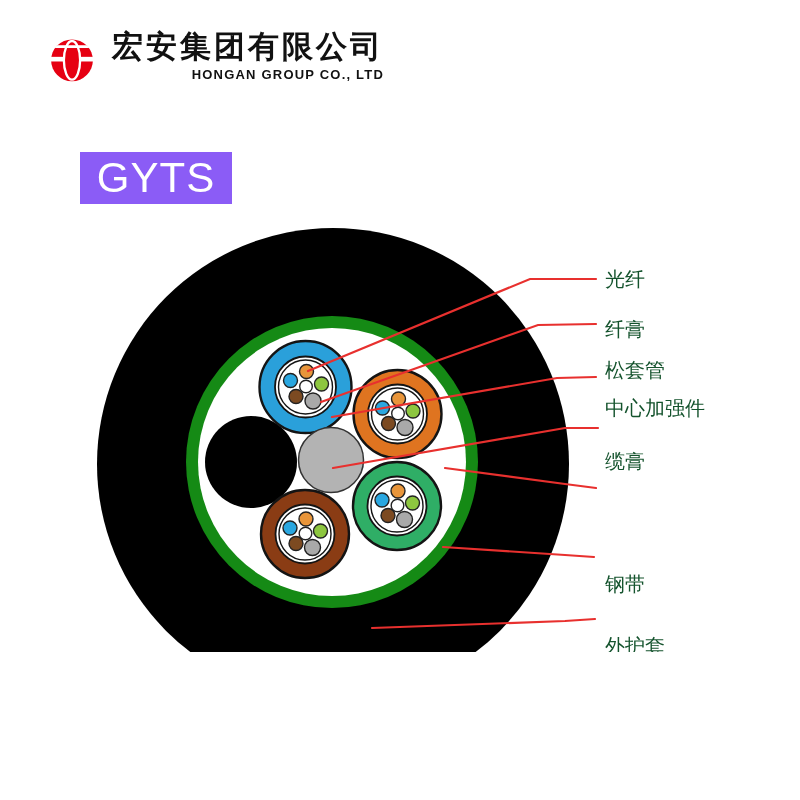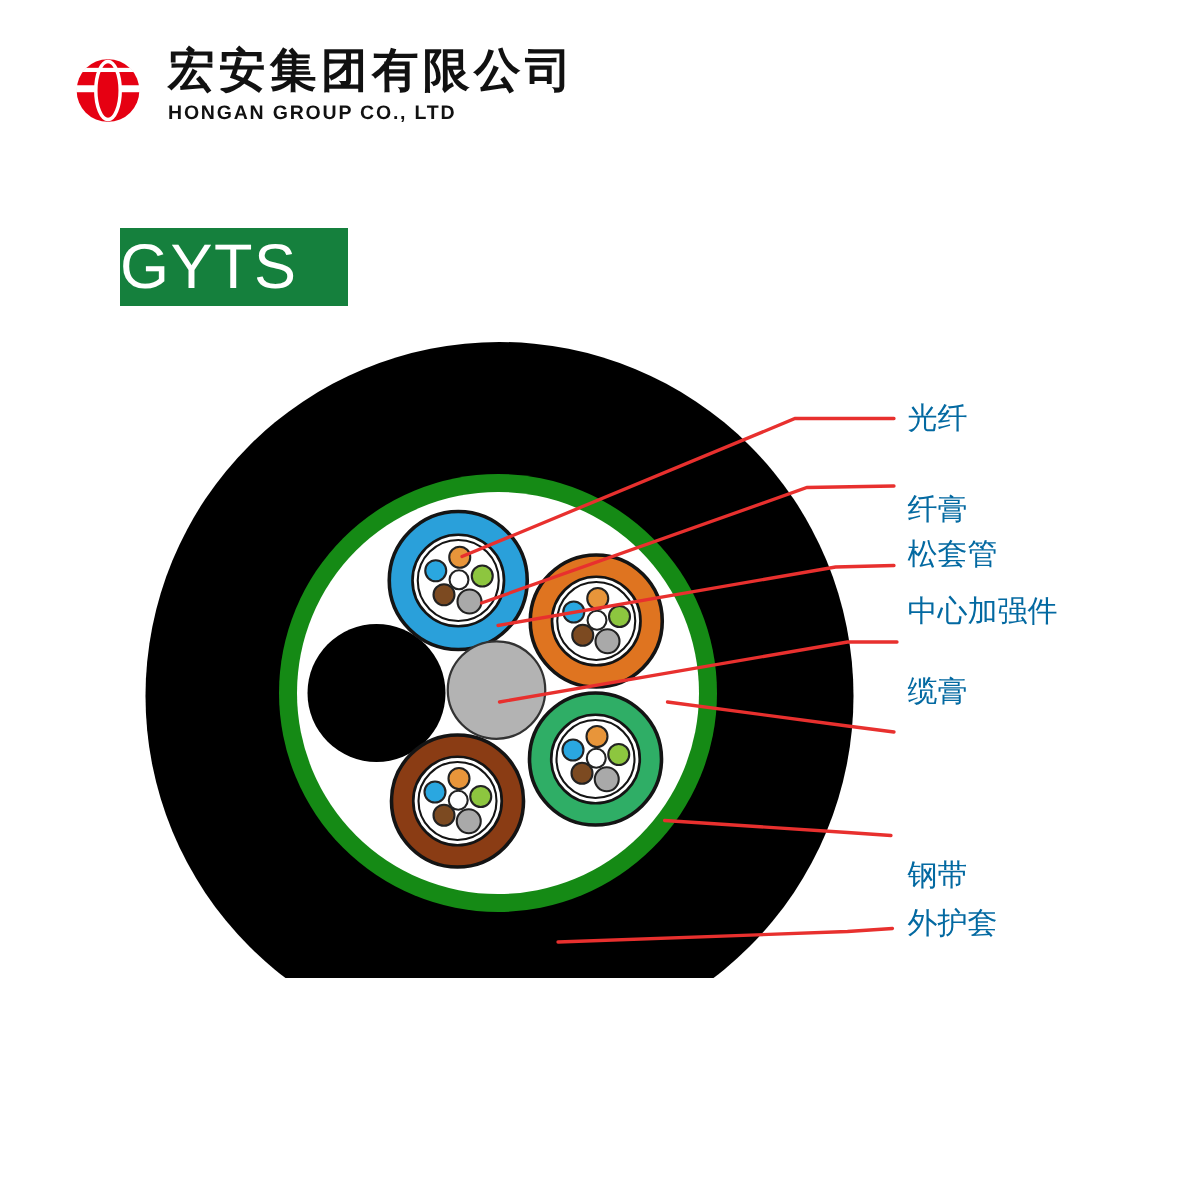--- a/index.html
+++ b/index.html
@@ -10,34 +10,34 @@
   
   .brand { position:absolute; left:48px; top:30px; display:flex; align-items:flex-start; }
   .brand-icon { width:48px; height:52px; margin-top:2px; }
   .brand-text { margin-left:16px; }
   .brand-cn {
     font-size:31px; font-weight:bold; color:#111;
     letter-spacing:3px; line-height:34px; white-space:nowrap;
   }
   .brand-en {
     font-size:13px; font-weight:bold; color:#111;
-    letter-spacing:1.2px; margin-top:3px; text-align:left; white-space:nowrap;
+    letter-spacing:1.2px; margin-top:3px; text-align:right; white-space:nowrap;
   }
   
   .badge {
     position:absolute; left:80px; top:152px; width:152px; height:52px;
-    background:#15803d; color:#ffffff; font-size:42px; line-height:52px;
-    text-align:left; letter-spacing:1px; font-weight:400;
+    background:#8b5cf6; color:#ffffff; font-size:42px; line-height:52px;
+    text-align:center; letter-spacing:1px; font-weight:400;
   }
   
   .diagram { position:absolute; left:0; top:0; width:800px; height:800px; }
   
   .callout-label {
     position:absolute; left:605px; font-size:20px; line-height:24px;
-    color:#0369a1; white-space:nowrap;
+    color:#14532d; white-space:nowrap;
   }
 </style>
 </head>
 <body>
 
 <div class="canvas">
 
   <div class="brand">
     <svg class="brand-icon" viewBox="0 0 62 66">
       <defs>
@@ -127,20 +127,20 @@
       <polyline points="321,402 538,325 596,324" stroke="#e8302e"></polyline>
       <polyline points="332,417 557,378 596,377" stroke="#e8302e"></polyline>
       <polyline points="333,468 565,428 598,428" stroke="#e8302e"></polyline>
       <polyline points="445,468 565,484 596,488" stroke="#e8302e"></polyline>
       <polyline points="443,547 565,555 594,557" stroke="#e8302e"></polyline>
       <polyline points="372,628 565,621 595,619" stroke="#e8302e"></polyline>
     </g>
   </svg>
 
   <div class="callout-label" style="top:267px">光纤</div>
-  <div class="callout-label" style="top:328px">纤膏</div>
+  <div class="callout-label" style="top:317px">纤膏</div>
   <div class="callout-label" style="top:358px">松套管</div>
   <div class="callout-label" style="top:396px">中心加强件</div>
   <div class="callout-label" style="top:449px">缆膏</div>
   <div class="callout-label" style="top:572px">钢带</div>
-  <div class="callout-label" style="top:604px">外护套</div>
+  <div class="callout-label" style="top:634px">外护套</div>
 
 </div>
 
 </body></html>

